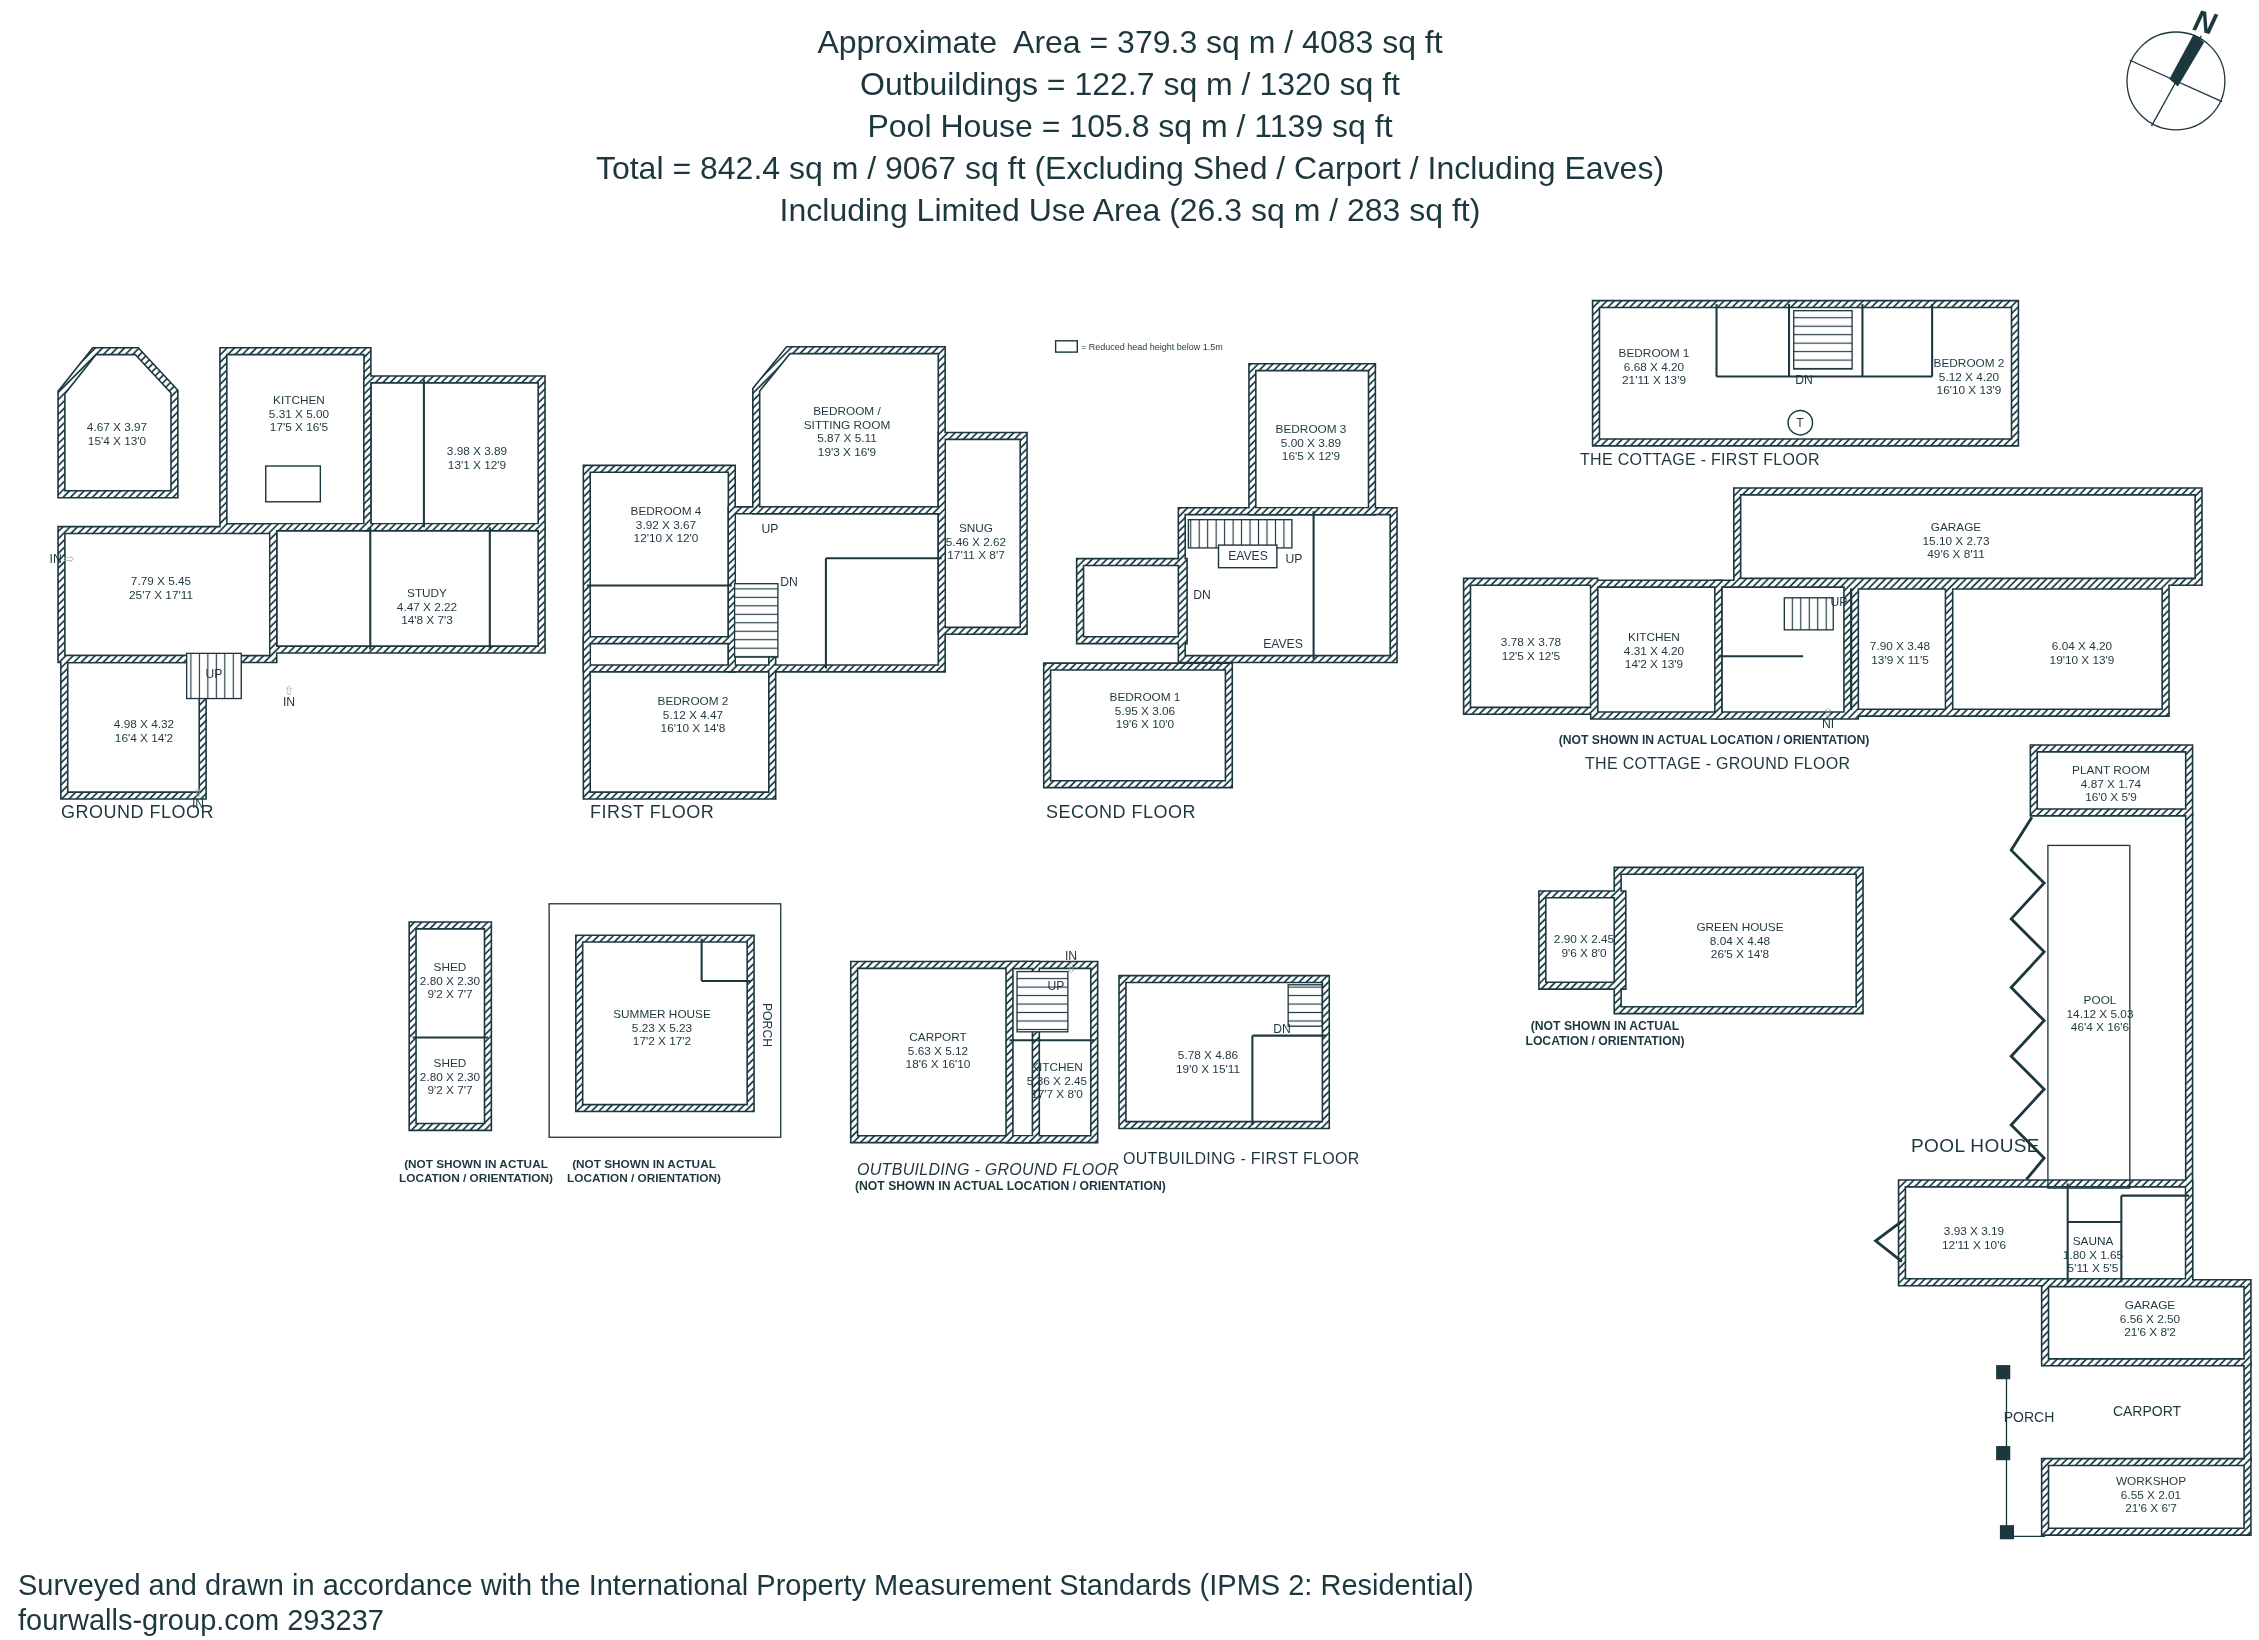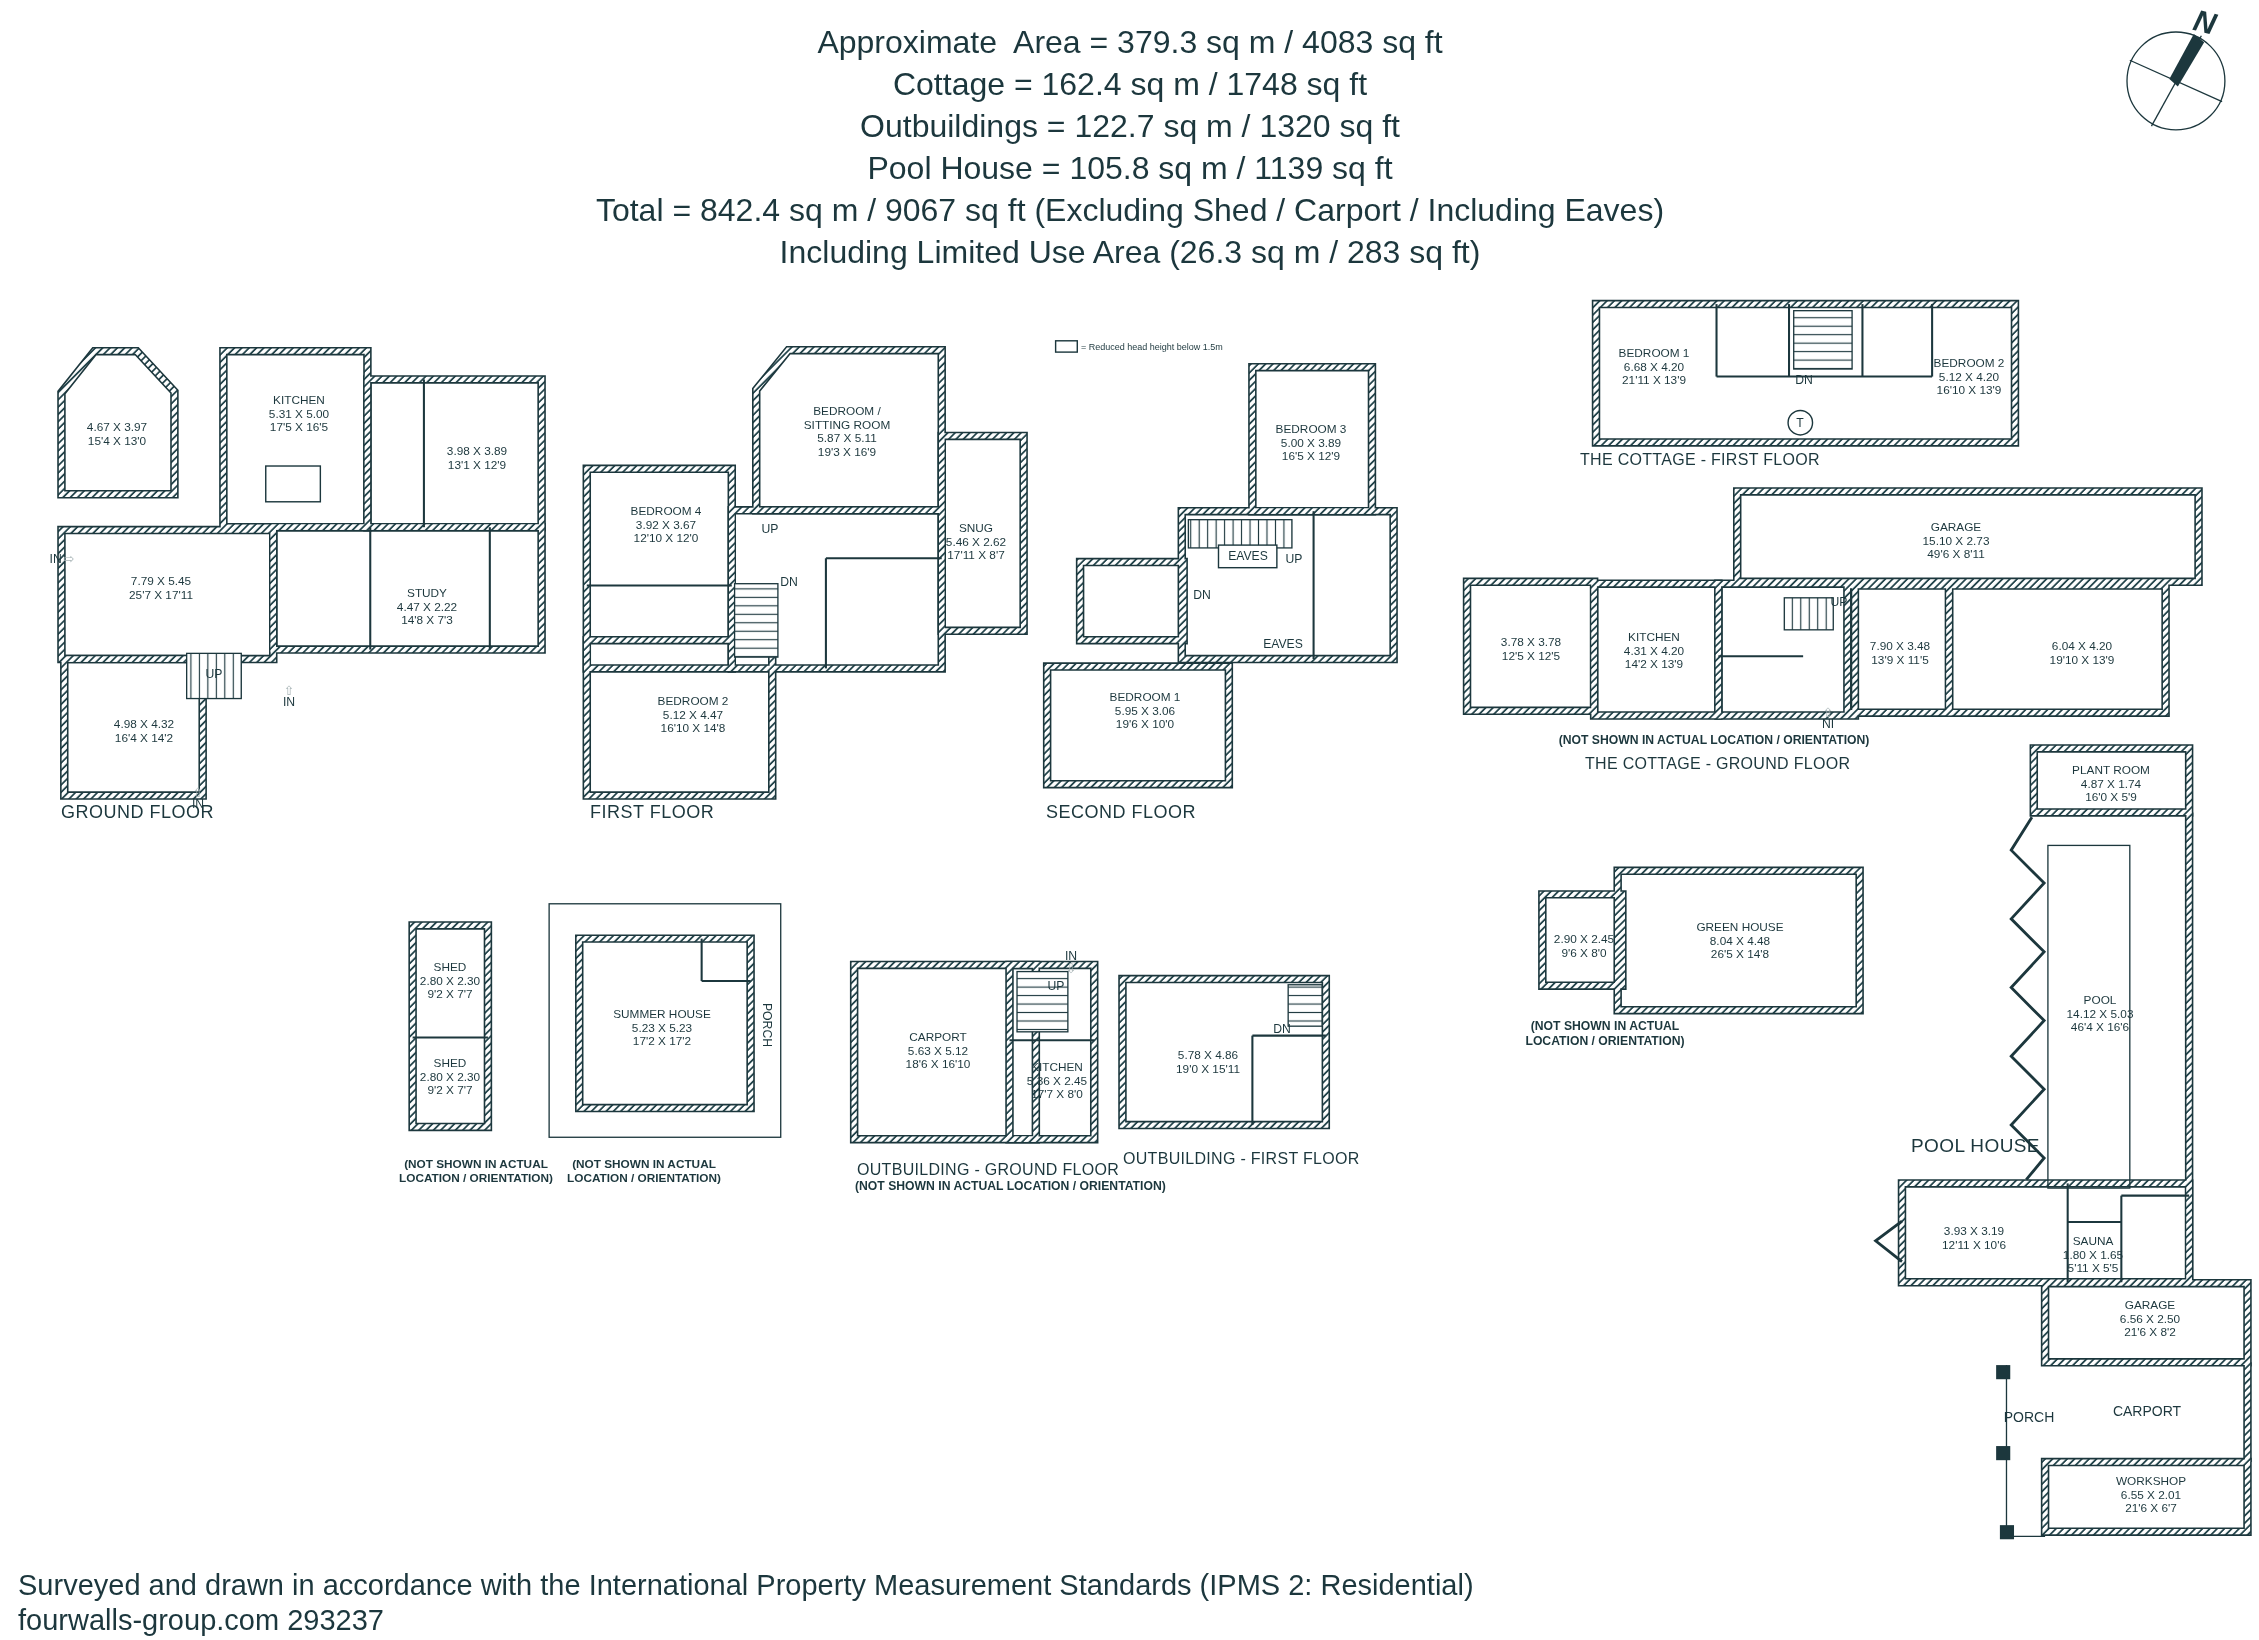--- a/index.html
+++ b/index.html
@@ -229,21 +229,20 @@
       <circle cx="2311" cy="86" r="52" class="thin"></circle>
       <path class="thin" d="M2262,64 L2360,108"></path>
       <path class="thin" d="M2285,134 L2338,38"></path>
       <polygon class="needle" points="2313,92 2304,84 2330,36 2341,45"></polygon>
       <text class="svg-n" x="2330" y="34" font-size="32" font-weight="bold" font-style="italic" fill="#1c373d" transform="rotate(14 2340 24)">N</text>
     </g>
   </svg>
 
   <div class="hdr">
     <div>Approximate  Area = 379.3 sq m / 4083 sq ft</div>
-    <div>Cottage = 162.4 sq m / 1748 sq ft</div>
     <div>Outbuildings = 122.7 sq m / 1320 sq ft</div>
     <div>Pool House = 105.8 sq m / 1139 sq ft</div>
     <div>Total = 842.4 sq m / 9067 sq ft (Excluding Shed / Carport / Including Eaves)</div>
     <div>Including Limited Use Area (26.3 sq m / 283 sq ft)</div>
   </div>
 
   <div class="lbl-left legend-txt" style="left:1081px;top:347px;">= Reduced head height below 1.5m</div>
 
   <div class="lbl room" style="left:117px;top:435px;">
     <span>4.67 X 3.97</span>
@@ -404,21 +403,21 @@
   <div class="lbl room" style="left:1057px;top:1082px;">
     <span>KITCHEN</span>
     <span>5.36 X 2.45</span>
     <span>17'7 X 8'0</span>
   </div>
   <div class="lbl dir" style="left:1071px;top:962px;">
     <span>IN</span>
     <span class="arr">⇩</span>
   </div>
   <div class="lbl dir" style="left:1056px;top:986px;">UP</div>
-  <div class="lbl-left cap2" style="left:857px;top:1170px;">OUTBUILDING - GROUND FLOOR</div>
+  <div class="lbl-left cap2" style="left:857px;top:1170px;font-style:italic;">OUTBUILDING - GROUND FLOOR</div>
   <div class="lbl-left note" style="left:855px;top:1186px;">(NOT SHOWN IN ACTUAL LOCATION / ORIENTATION)</div>
 
   <div class="lbl room" style="left:1208px;top:1063px;">
     <span>5.78 X 4.86</span>
     <span>19'0 X 15'11</span>
   </div>
   <div class="lbl dir" style="left:1282px;top:1029px;">DN</div>
   <div class="lbl-left cap2" style="left:1123px;top:1159px;">OUTBUILDING - FIRST FLOOR</div>
 
   <div class="lbl room" style="left:1584px;top:947px;">

